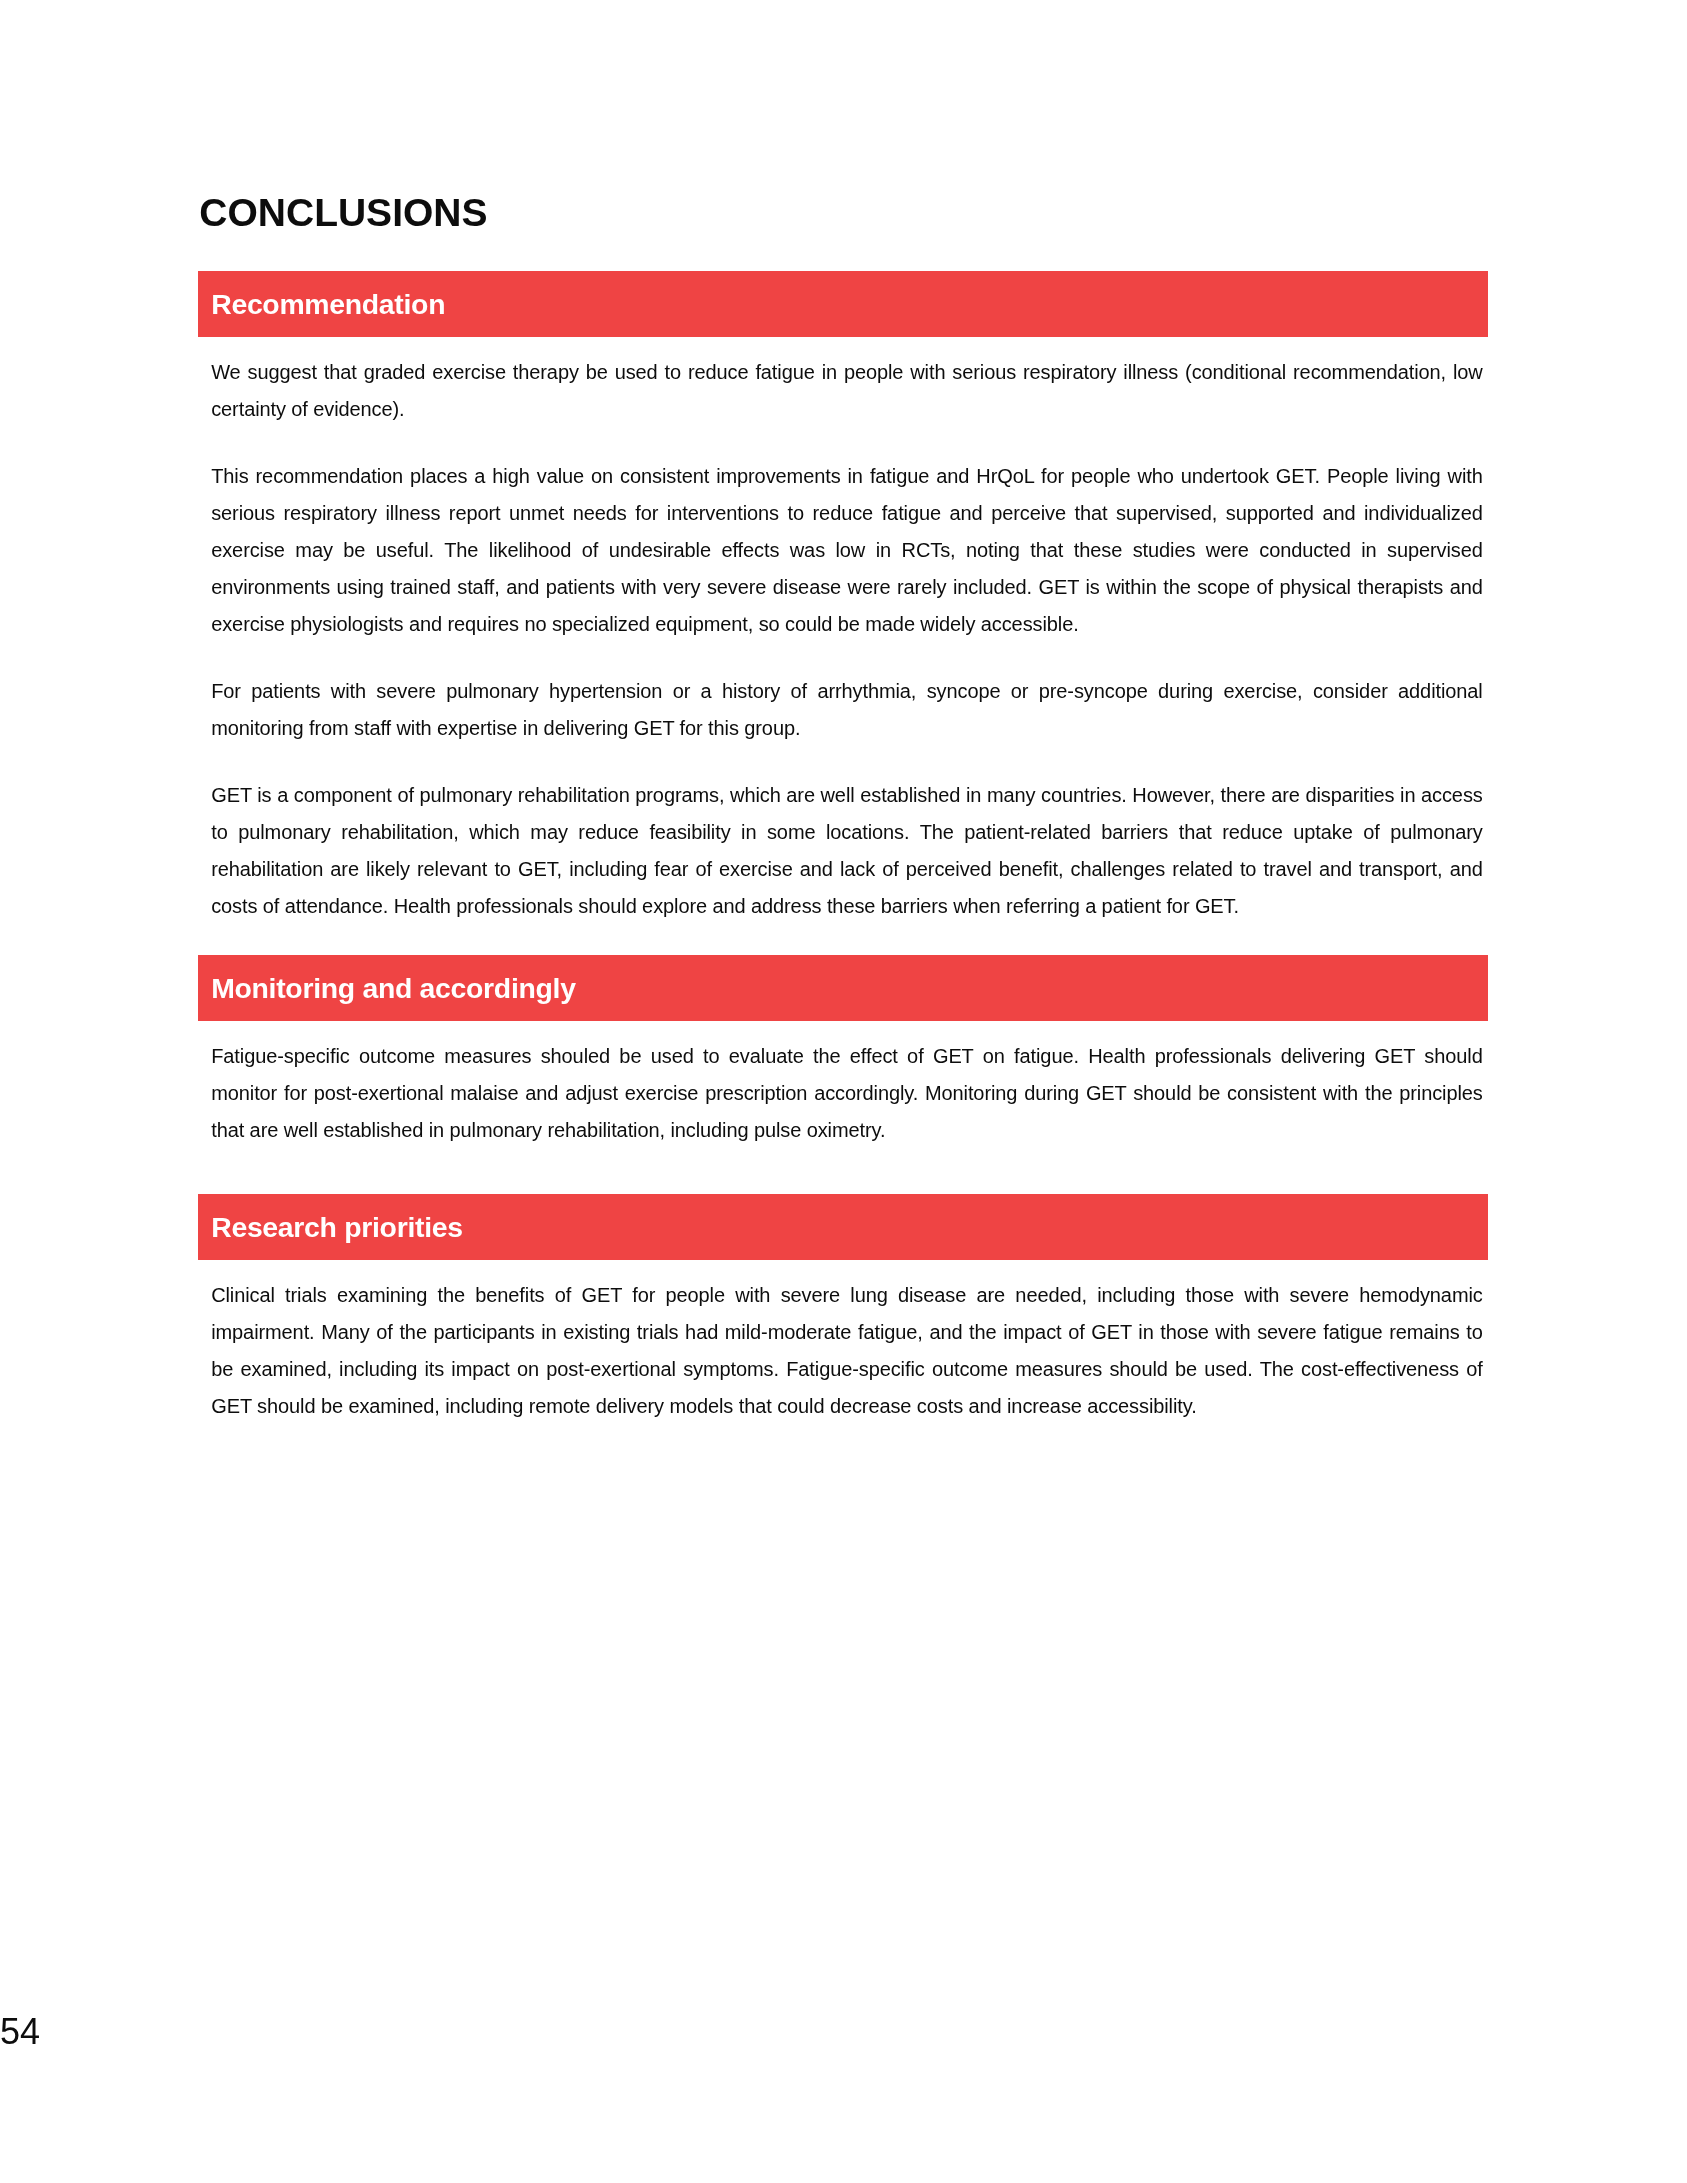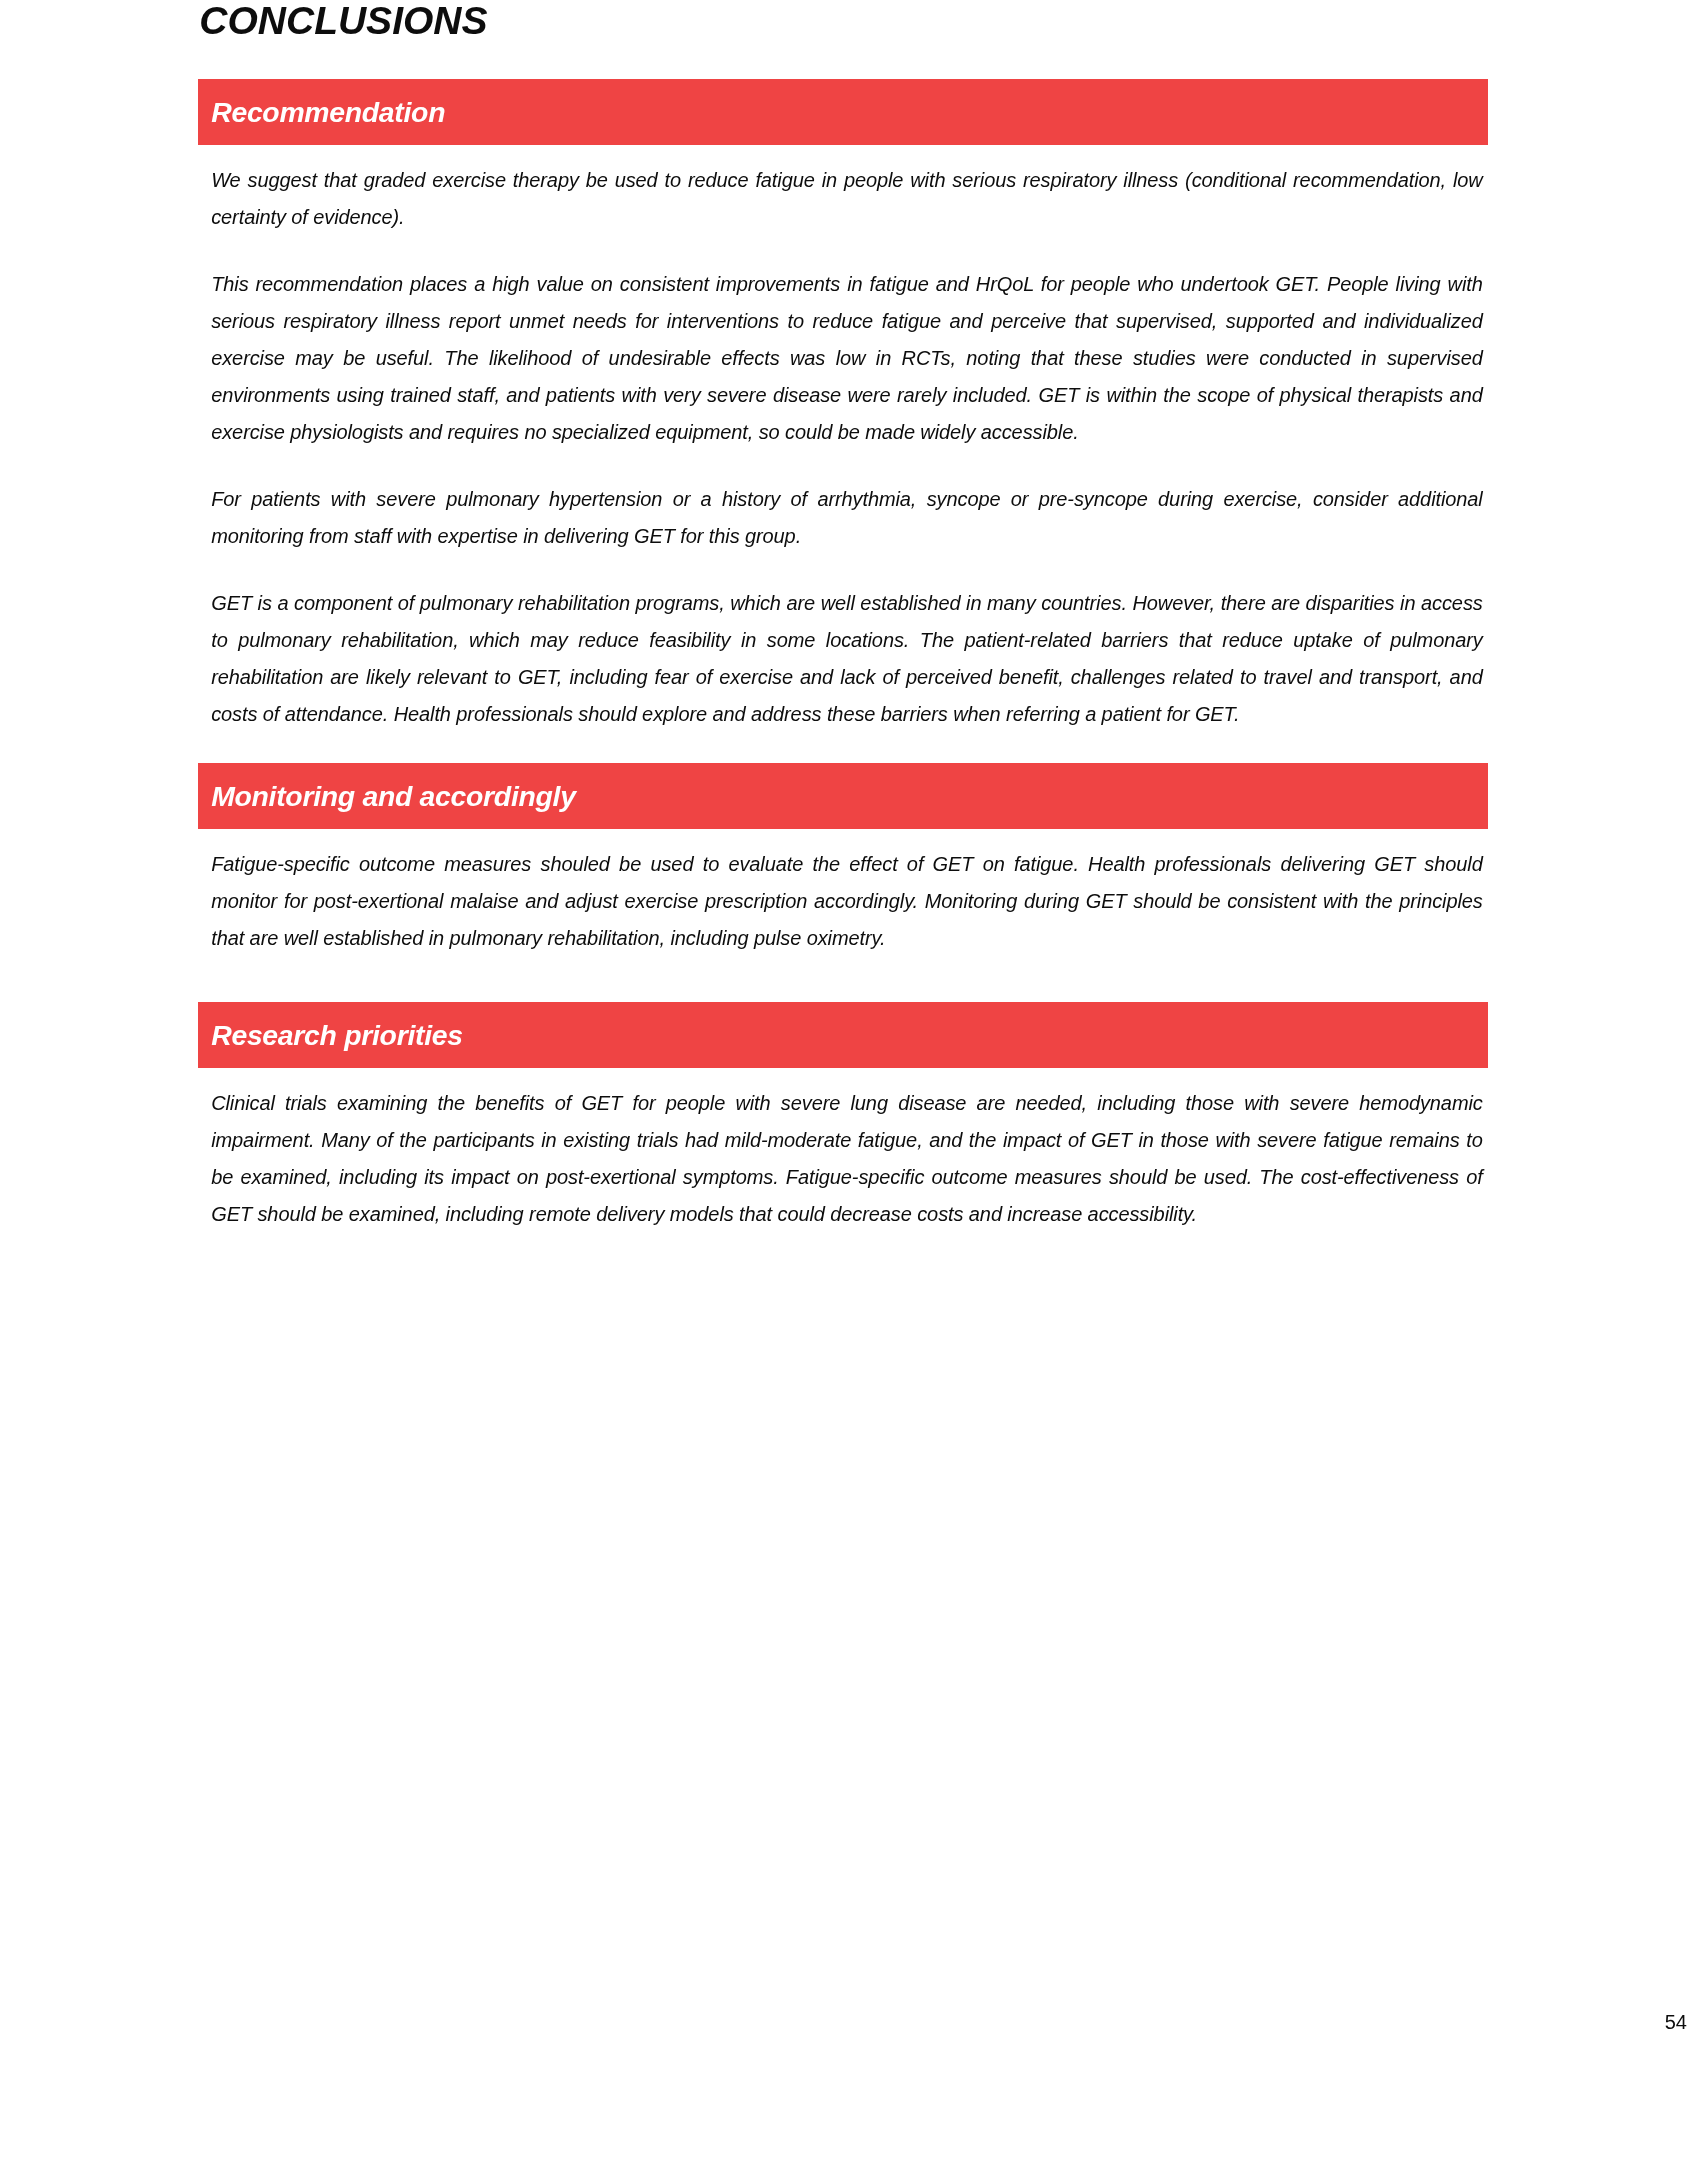--- a/index.html
+++ b/index.html
@@ -14,22 +14,22 @@
     background: #ffffff;
     font-family: "Liberation Sans", sans-serif;
     color: #111111;
     overflow: hidden;
   }
   .content {
     position: absolute;
     left: 198px;
     top: 0;
     width: 1290px;
+    padding-top: 192px;
     box-sizing: border-box;
-    font-style: italic;
   }
   .title {
     margin: 0 0 0 1.3px;
     font-size: 39px;
     line-height: 42px;
     font-weight: bold;
     letter-spacing: 0px;
     color: #0d0d0d;
   }
   section.block {
@@ -63,22 +63,22 @@
     line-height: 37px;
     letter-spacing: -0.1px;
     text-align: justify;
     color: #0d0d0d;
   }
   .page-number {
     position: absolute;
     left: 0;
     top: 2011px;
     width: 100%;
-    text-align: right;
-    font-size: 20px;
+    text-align: left;
+    font-size: 36px;
     color: #0d0d0d;
   }
 </style>
 </head>
 <body>
 
 <div class="page">
   <div class="content">
 
     <h1 class="title">CONCLUSIONS</h1>

